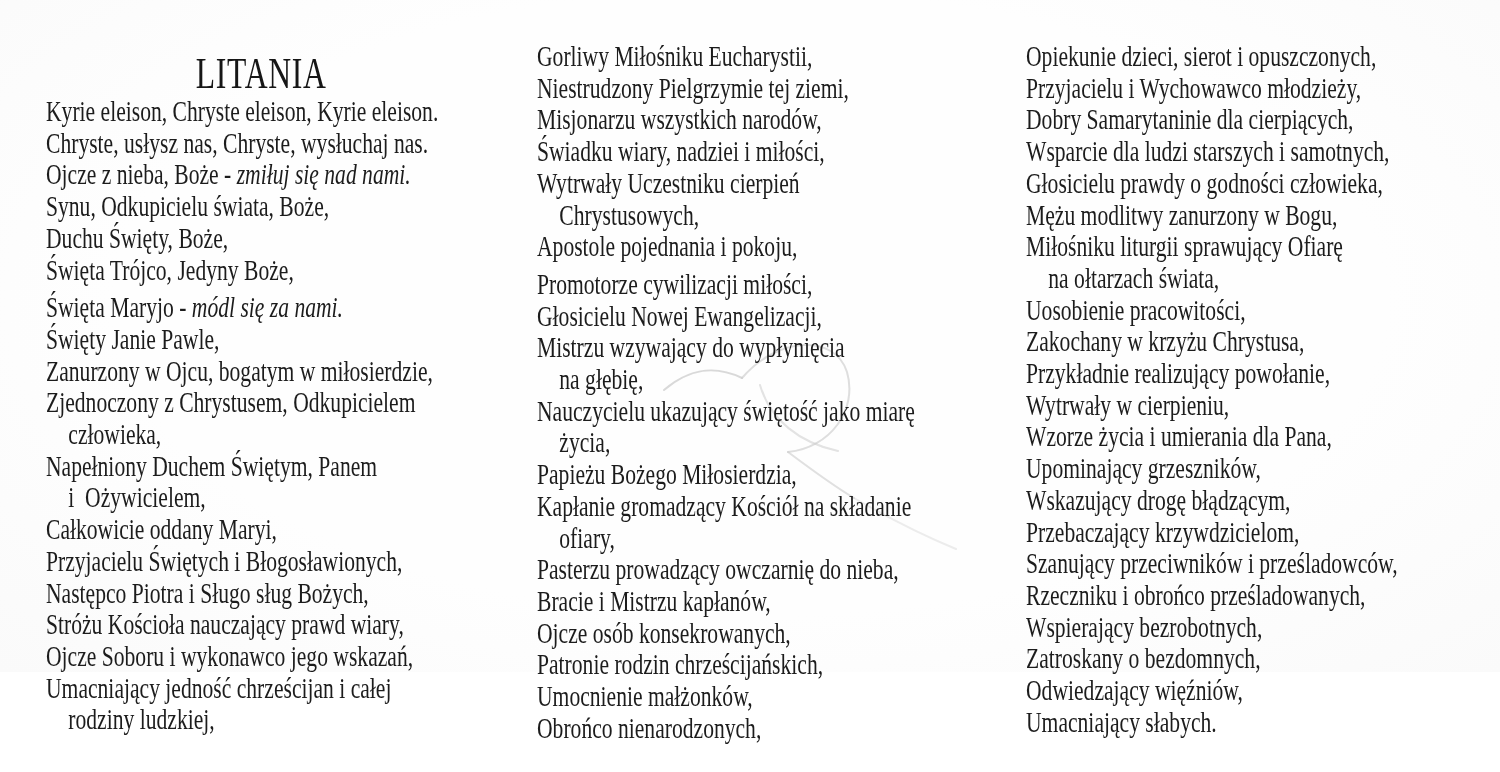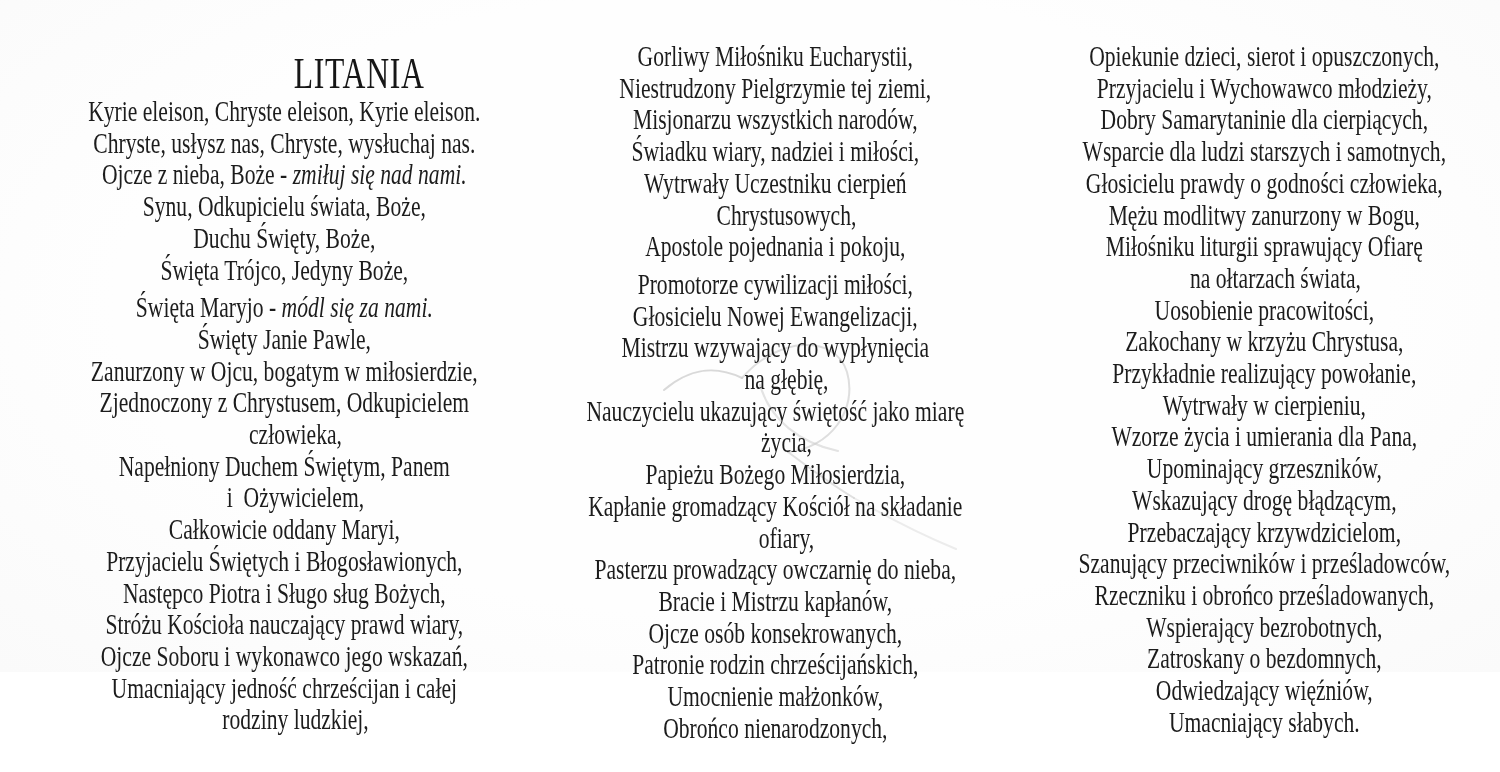--- a/index.html
+++ b/index.html
@@ -7,21 +7,20 @@
     width: 1500px; height: 772px;
     background: #ffffff;
     font-family: "Liberation Serif", "DejaVu Serif", serif;
     overflow: hidden;
   }
   #page {
     position: relative;
     width: 1500px; height: 672px;
     background: radial-gradient(ellipse at 50% 45%, #fefefe 60%, #fafafa 100%);
     color: #1c1c1c;
-    text-align: center;
   }
   
   #watermark {
     position: absolute; left: 0; top: 0;
     pointer-events: none;
     z-index: 0;
   }
   
   .col {
     position: absolute; top: 0;

